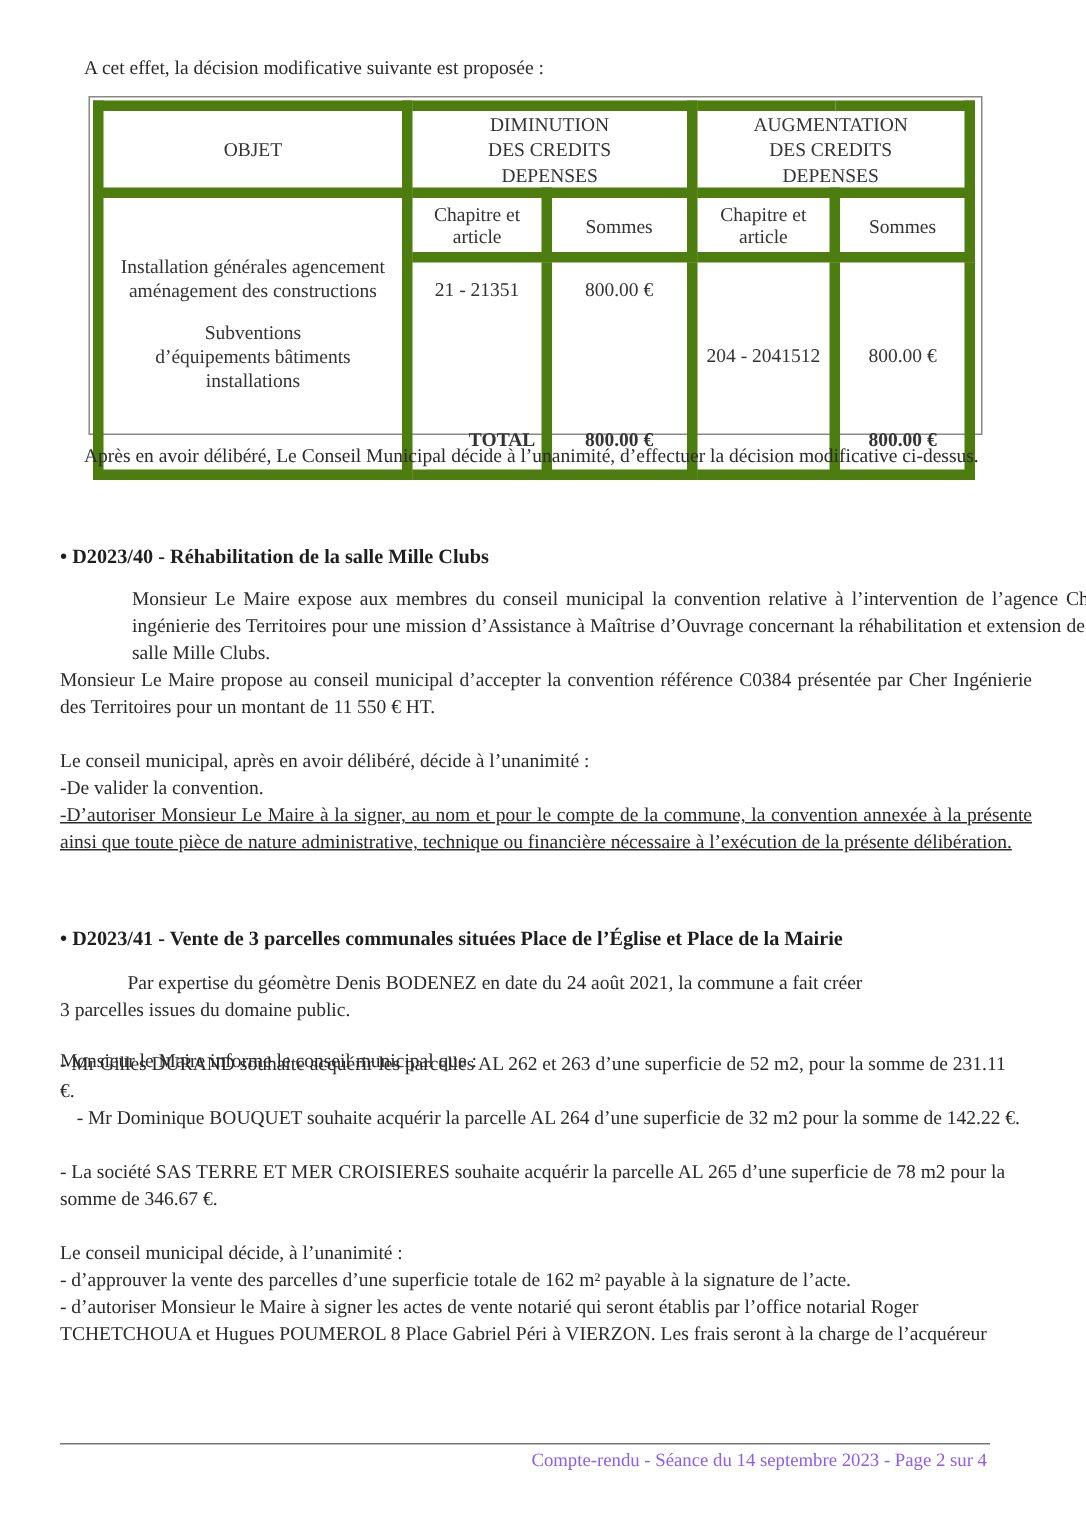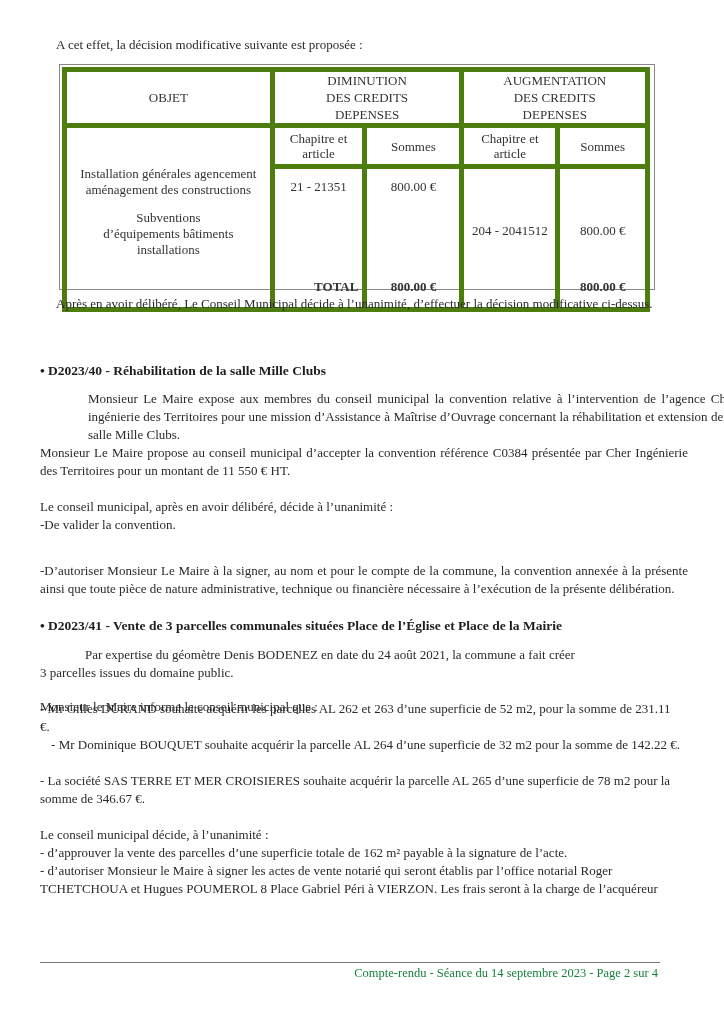--- a/index.html
+++ b/index.html
@@ -7,33 +7,33 @@
     width: 724px; height: 1024px; position: relative; overflow: hidden;
     font-family: "Liberation Serif", serif; color: #2a2a2a; font-size: 13px;
   }
   .p { position: absolute; left: 40px; width: 648px; line-height: 18px; margin: 0; }
   .just { text-align: justify; }
   .intro { top: 36px; left: 56px; }
   table.dm {
     position: absolute; left: 62px; top: 67px; width: 588px;
     border-collapse: collapse; font-size: 13px; color: #333;
   }
-  table.dm td, table.dm th { border: 5px solid #4d7c0f; font-weight: normal; text-align: center; vertical-align: middle; padding: 0; margin-top: 28px; }
+  table.dm td, table.dm th { border: 7px solid #4d7c0f; font-weight: normal; text-align: center; vertical-align: middle; padding: 0; margin-top: 28px; }
   table.dm th.h1 { height: 40px; line-height: 17px; }
   table.dm tr.h2 td { height: 36px; line-height: 15px; }
   table.dm td.body { vertical-align: top; }
   .outer-border { position:absolute; left:59px; top:64px; width:594px; height:224px; border:1px solid #888; pointer-events:none; }
   .row-lines .r1 { padding-top: 10px; height: 44px; }
   .row-lines .r2 { height: 44px; }
   .row-lines .r3 { height: 40px; line-height: 40px; font-weight: bold; }
   .cell-stack { display:flex; flex-direction:column; }
   .obj-text { line-height: 16px; }
   .h { position: absolute; left: 40px; font-weight: bold; font-size: 13.5px; color: #1e1e1e; }
   .footer-line { position: absolute; left: 40px; top: 962px; width: 620px; border-top: 1px solid #777; }
-  .footer { position: absolute; right: 66px; top: 966px; font-size: 12.5px; color: #15803d; }
+  .footer { position: absolute; right: 66px; top: 966px; font-size: 12.5px; color: #8b5cf6; }
 </style>
 </head>
 <body>
 
 <p class="p intro">A cet effet, la décision modificative suivante est proposée :</p>
 
 <div class="outer-border"></div>
 <table class="dm">
   <colgroup>
     <col style="width:211px">
@@ -95,21 +95,21 @@
 </tbody>
   </table>
 
 <p class="p just" style="top:295px; left:56px; width:632px;">Après en avoir délibéré, Le Conseil Municipal décide à l’unanimité, d’effectuer la décision modificative ci-dessus.</p>
 
 <div class="h" style="top:363px;">• D2023/40 - Réhabilitation de la salle Mille Clubs</div>
 <p class="p just" style="top:390px;margin-left:48px;">Monsieur Le Maire expose aux membres du conseil municipal la convention relative à l’intervention de l’agence Cher ingénierie des Territoires pour une mission d’Assistance à Maîtrise d’Ouvrage concernant la réhabilitation et extension de la salle Mille Clubs.</p>
 <p class="p just" style="top:444px;">Monsieur Le Maire propose au conseil municipal d’accepter la convention référence C0384 présentée par Cher Ingénierie des Territoires pour un montant de 11 550 € HT.</p>
 <p class="p" style="top:498px;">Le conseil municipal, après en avoir délibéré, décide à l’unanimité :</p>
 <p class="p" style="top:516px;">-De valider la convention.</p>
-<p class="p just" style="top:562px;">-D’autoriser Monsieur Le Maire à la signer, au nom et pour le compte de la commune, la convention annexée à la présente ainsi que toute pièce de nature administrative, technique ou financière nécessaire à l’exécution de la présente délibération.</p>
+<p class="p just" style="top:534px;text-decoration:underline;">-D’autoriser Monsieur Le Maire à la signer, au nom et pour le compte de la commune, la convention annexée à la présente ainsi que toute pièce de nature administrative, technique ou financière nécessaire à l’exécution de la présente délibération.</p>
 
 <div class="h" style="top:618px;">• D2023/41 - Vente de 3 parcelles communales situées Place de l’Église et Place de la Mairie</div>
 <p class="p" style="top:646px;margin-left:45px;">Par expertise du géomètre Denis BODENEZ en date du 24 août 2021, la commune a fait créer</p>
 <p class="p" style="top:664px;">3 parcelles issues du domaine public.</p>
 <p class="p" style="top:682px;margin-top:16px;">Monsieur le Maire informe le conseil municipal que :</p>
 <p class="p" style="top:700px; width:640px;">- Mr Gilles DURAND souhaite acquérir les parcelles AL 262 et 263 d’une superficie de 52 m2, pour la somme de 231.11 €.</p>
 <p class="p" style="top:736px; width:640px;text-align:right;">- Mr Dominique BOUQUET souhaite acquérir la parcelle AL 264 d’une superficie de 32 m2 pour la somme de 142.22 €.</p>
 <p class="p" style="top:772px; width:640px;">- La société SAS TERRE ET MER CROISIERES souhaite acquérir la parcelle AL 265 d’une superficie de 78 m2 pour la somme de 346.67 €.</p>
 <p class="p" style="top:826px;">Le conseil municipal décide, à l’unanimité :</p>
 <p class="p" style="top:844px;">- d’approuver la vente des parcelles d’une superficie totale de 162 m² payable à la signature de l’acte.</p>

